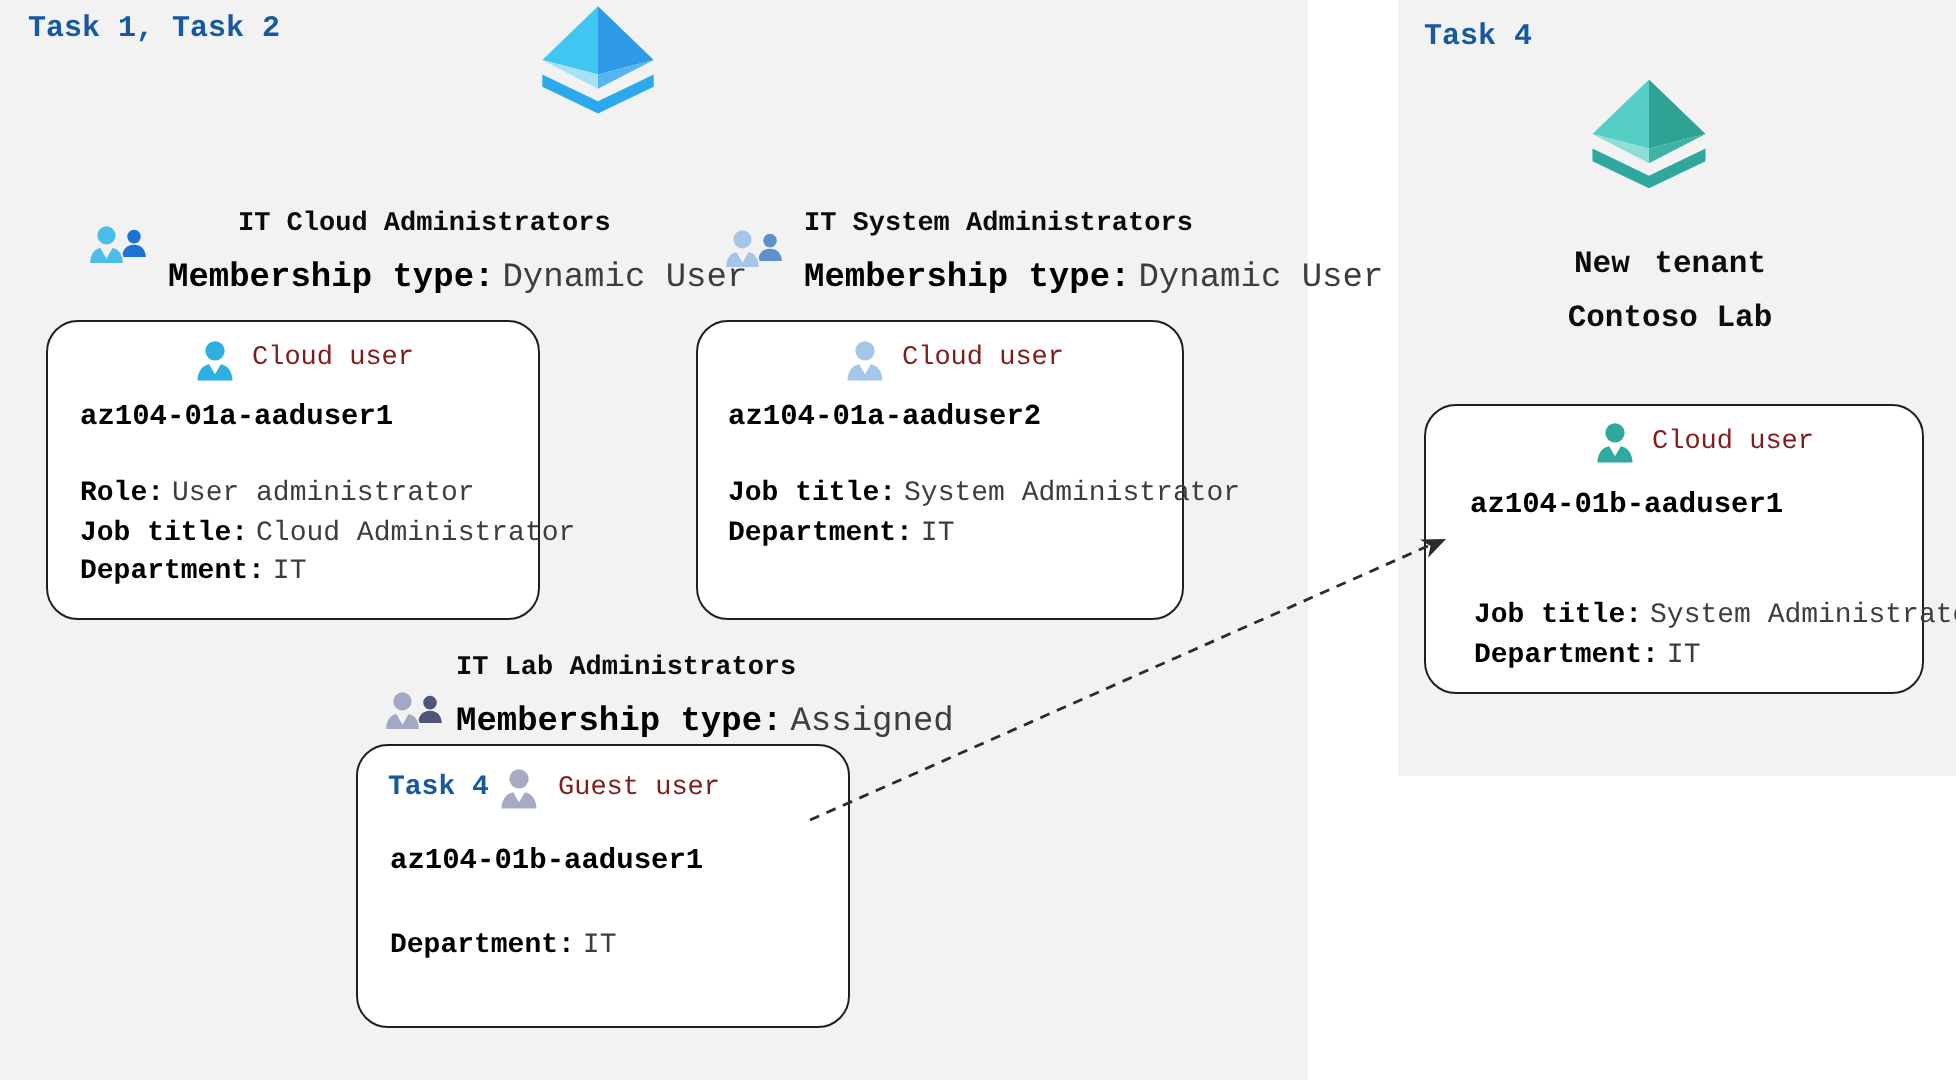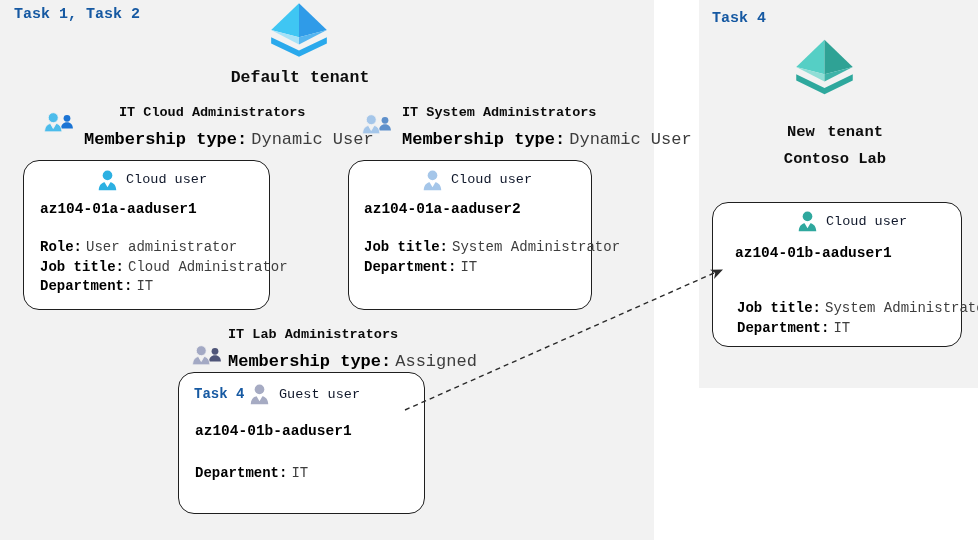--- a/index.html
+++ b/index.html
@@ -11,21 +11,21 @@
   .abs{position:absolute;}
   .task-label{font-weight:700;font-size:15px;color:var(--task_blue);white-space:nowrap;}
   .tenant-title{font-weight:700;font-size:16.5px;color:#0d0d0d;text-align:center;white-space:nowrap;}
   .group-title{font-weight:700;font-size:13.5px;color:#0b0b0b;white-space:nowrap;}
   .membership{font-size:17px;color:var(--text_body);white-space:nowrap;}
   .membership .lbl{font-weight:700;color:#000;margin-right:4px;}
   .card{
     position:absolute;background:var(--card_bg);
     border:1.4px solid var(--card_border);border-radius:16px;
   }
-  .usertype{font-size:13.5px;color:#0f172a;white-space:nowrap;}
+  .usertype{font-size:13.5px;color:#7f1d1d;white-space:nowrap;}
   .card-name{font-weight:700;font-size:14.5px;color:#000;white-space:nowrap;}
   .attr{font-size:14px;color:var(--text_body);line-height:19.5px;white-space:nowrap;}
   .attr .lbl{font-weight:700;color:#000;margin-right:4px;}
   .icon{display:block;}
   #arrow-overlay{position:absolute;left:0;top:0;pointer-events:none;}
 </style>
 </head>
 <body>
 
 <svg width="0" height="0" style="position:absolute" aria-hidden="true">
@@ -57,21 +57,20 @@
 <div id="canvas">
 
   <div class="panel" style="left:0;top:0;width:654px;height:540px;"></div>
   <div class="panel" style="left:699px;top:0;width:279px;height:388px;"></div>
 
   <div class="abs task-label" style="left:14px;top:6px;">Task 1, Task 2</div>
 
   <svg class="abs icon" style="left:266px;top:2px;--f1:var(--aad_blue_f1);--f2:var(--aad_blue_f2);--f3:var(--aad_blue_f3);--f4:var(--aad_blue_f4);--f5:var(--aad_blue_f5);" width="66" height="58">
       <use href="#icon-aad"></use>
     </svg>
-  <div class="abs tenant-title" style="left:210px;top:68px;width:180px;">Default tenant</div>
 
   <svg class="abs icon" style="left:40px;top:109px;--front:var(--g1_front);--back:var(--g1_back);" width="36" height="29">
       <use href="#icon-group"></use>
     </svg>
   <div class="abs group-title" style="left:84px;top:105px;padding-left:35px;">IT Cloud Administrators</div>
   <div class="abs membership" style="left:84px;top:130px;">
     <span class="lbl">Membership type:</span><span>Dynamic User</span>
   </div>
 
   <svg class="abs icon" style="left:358px;top:111px;--front:var(--g2_front);--back:var(--g2_back);" width="36" height="29">

